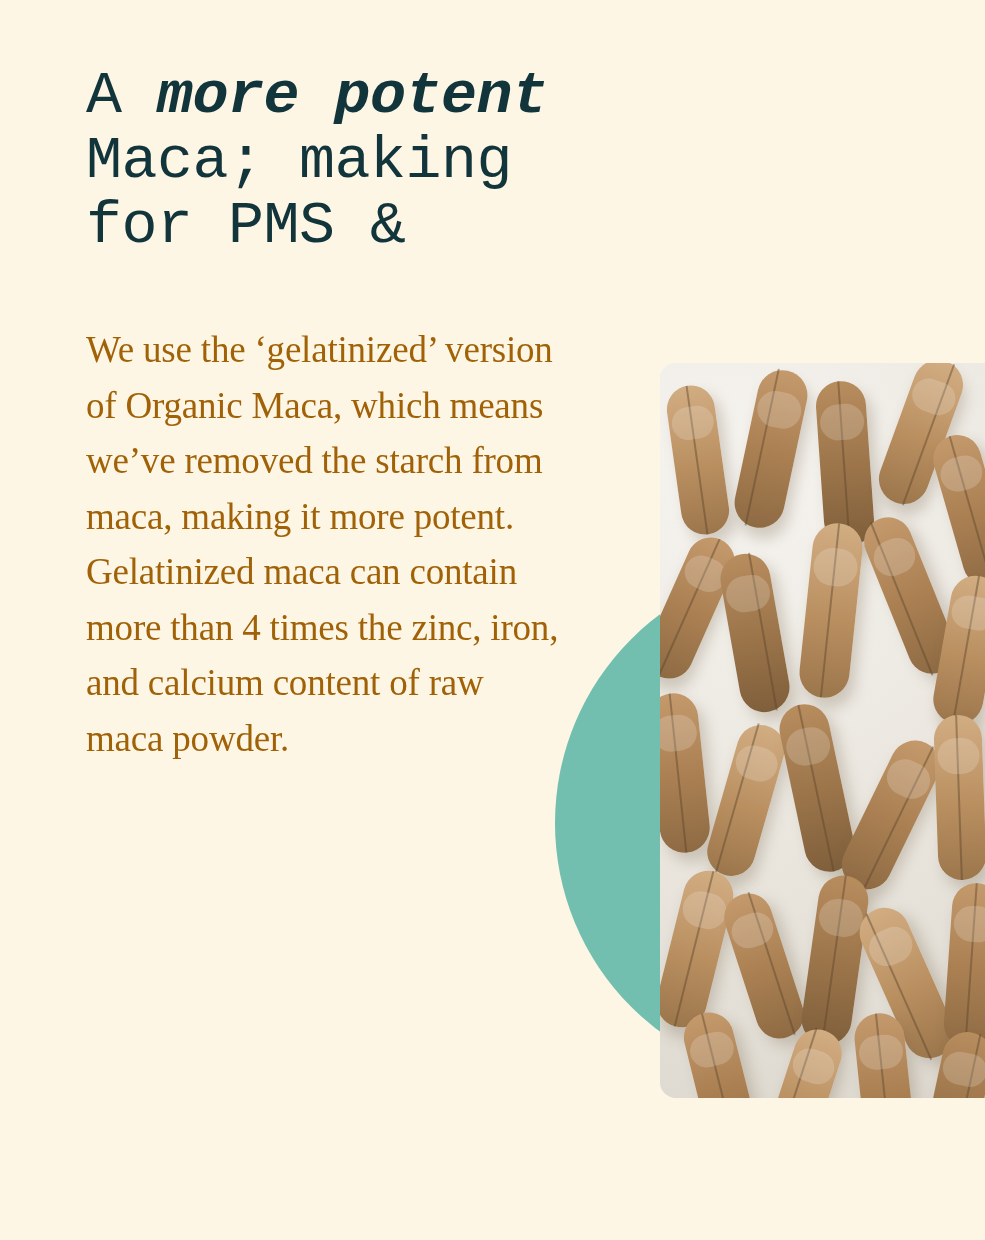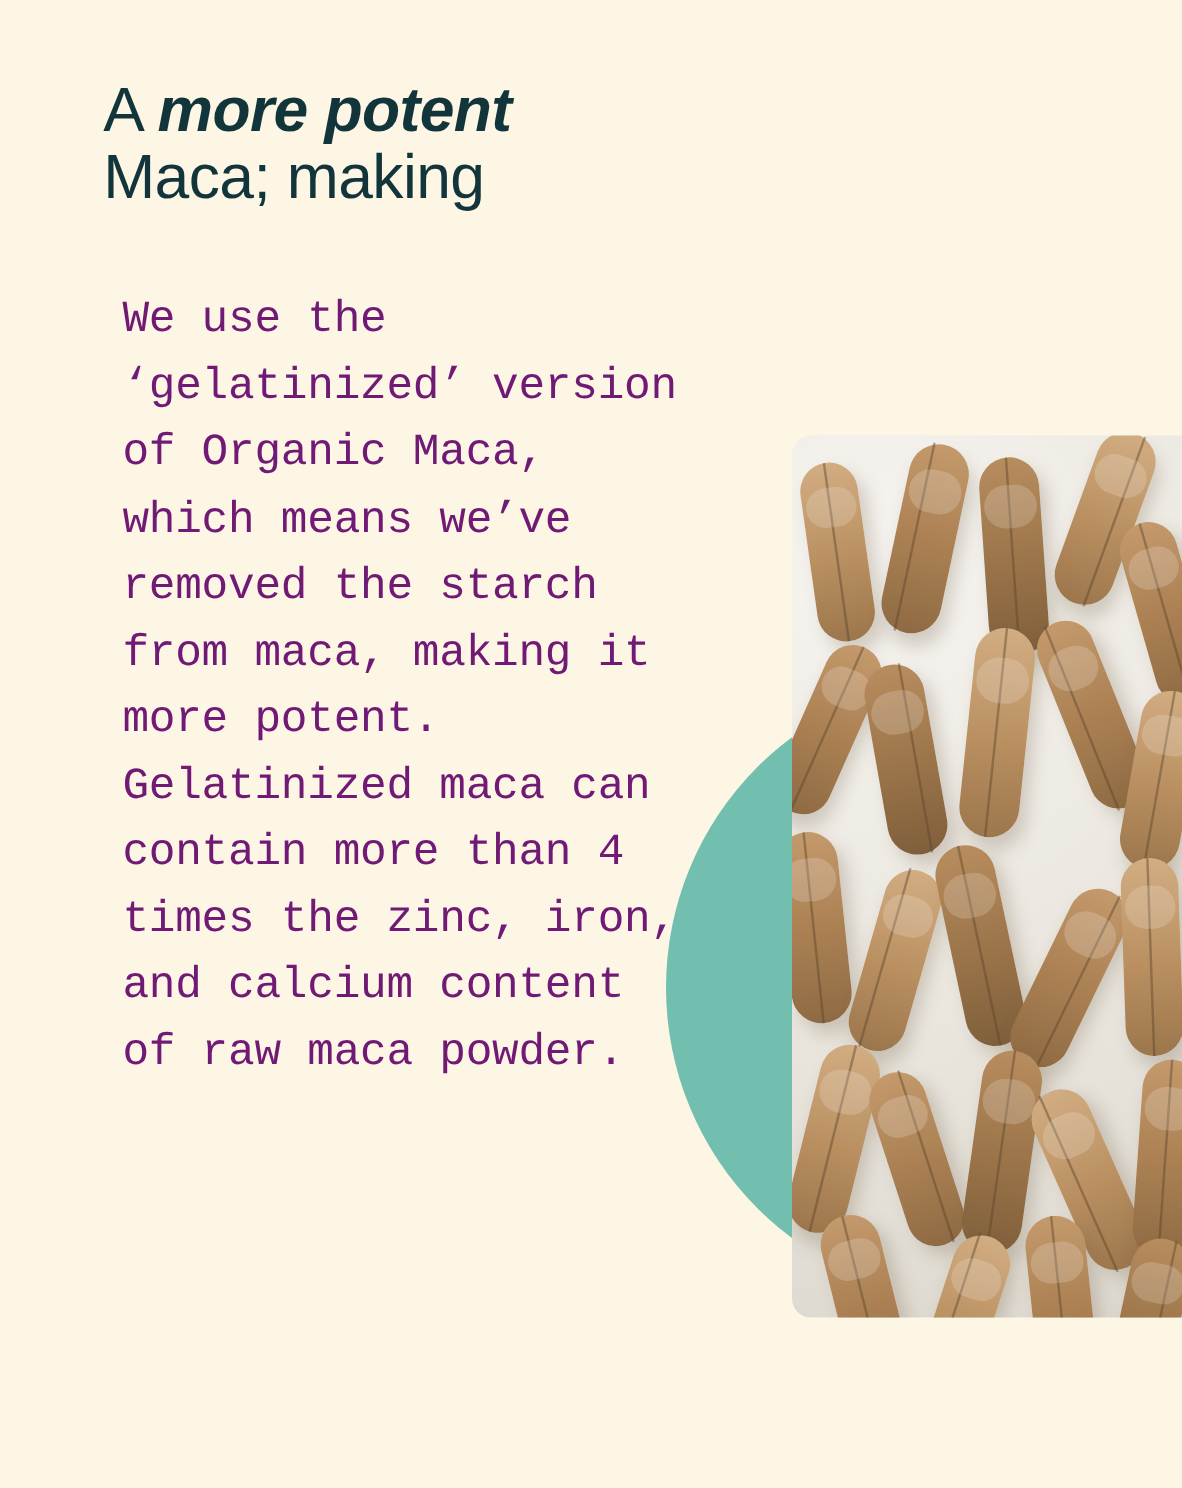--- a/index.html
+++ b/index.html
@@ -25,43 +25,43 @@
 
   
   .content {
     position: absolute;
     left: 86px;
     top: 64px;
     width: 590px;
   }
 
   .headline {
-    font-family: Liberation Sans, sans-serif;
+    font-family: Liberation Mono, monospace;
     color: #12343b;
-    font-size: 52px;
+    font-size: 60px;
     line-height: 1.08;
     letter-spacing: -0.5px;
     margin: 0;
     font-weight: 400;
   }
   .headline .em {
     font-style: italic;
     font-weight: 700;
   }
   .headline .ln {
     display: block;
     white-space: nowrap;
   }
 
   .body-copy {
-    margin: 16px;
+    margin: 0;
     margin-top: 64px;
     width: 480px;
-    font-family: Liberation Mono, monospace;
-    color: #701a75;
+    font-family: Liberation Serif, serif;
+    color: #a16207;
     font-size: 37px;
     line-height: 1.5;
     font-weight: 400;
     letter-spacing: -0.2px;
   }
 
   
   .media {
     position: absolute;
     right: 0;
@@ -139,20 +139,21 @@
 </head>
 <body>
 
 <div class="page">
 
   <div class="content">
 
     <h1 class="headline">
       <span class="ln"><span>A </span><span class="em">more potent</span></span>
       <span class="ln">Maca; making</span>
+      <span class="ln">for PMS &amp;</span>
     </h1>
 
     <p class="body-copy">We use the ‘gelatinized’ version of Organic Maca, which means we’ve removed the starch from maca, making it more potent. Gelatinized maca can contain more than 4 times the zinc, iron, and calcium content of raw maca powder.</p>
 
   </div>
 
   <div class="media">
 
     <div class="teal-circle"></div>
 

